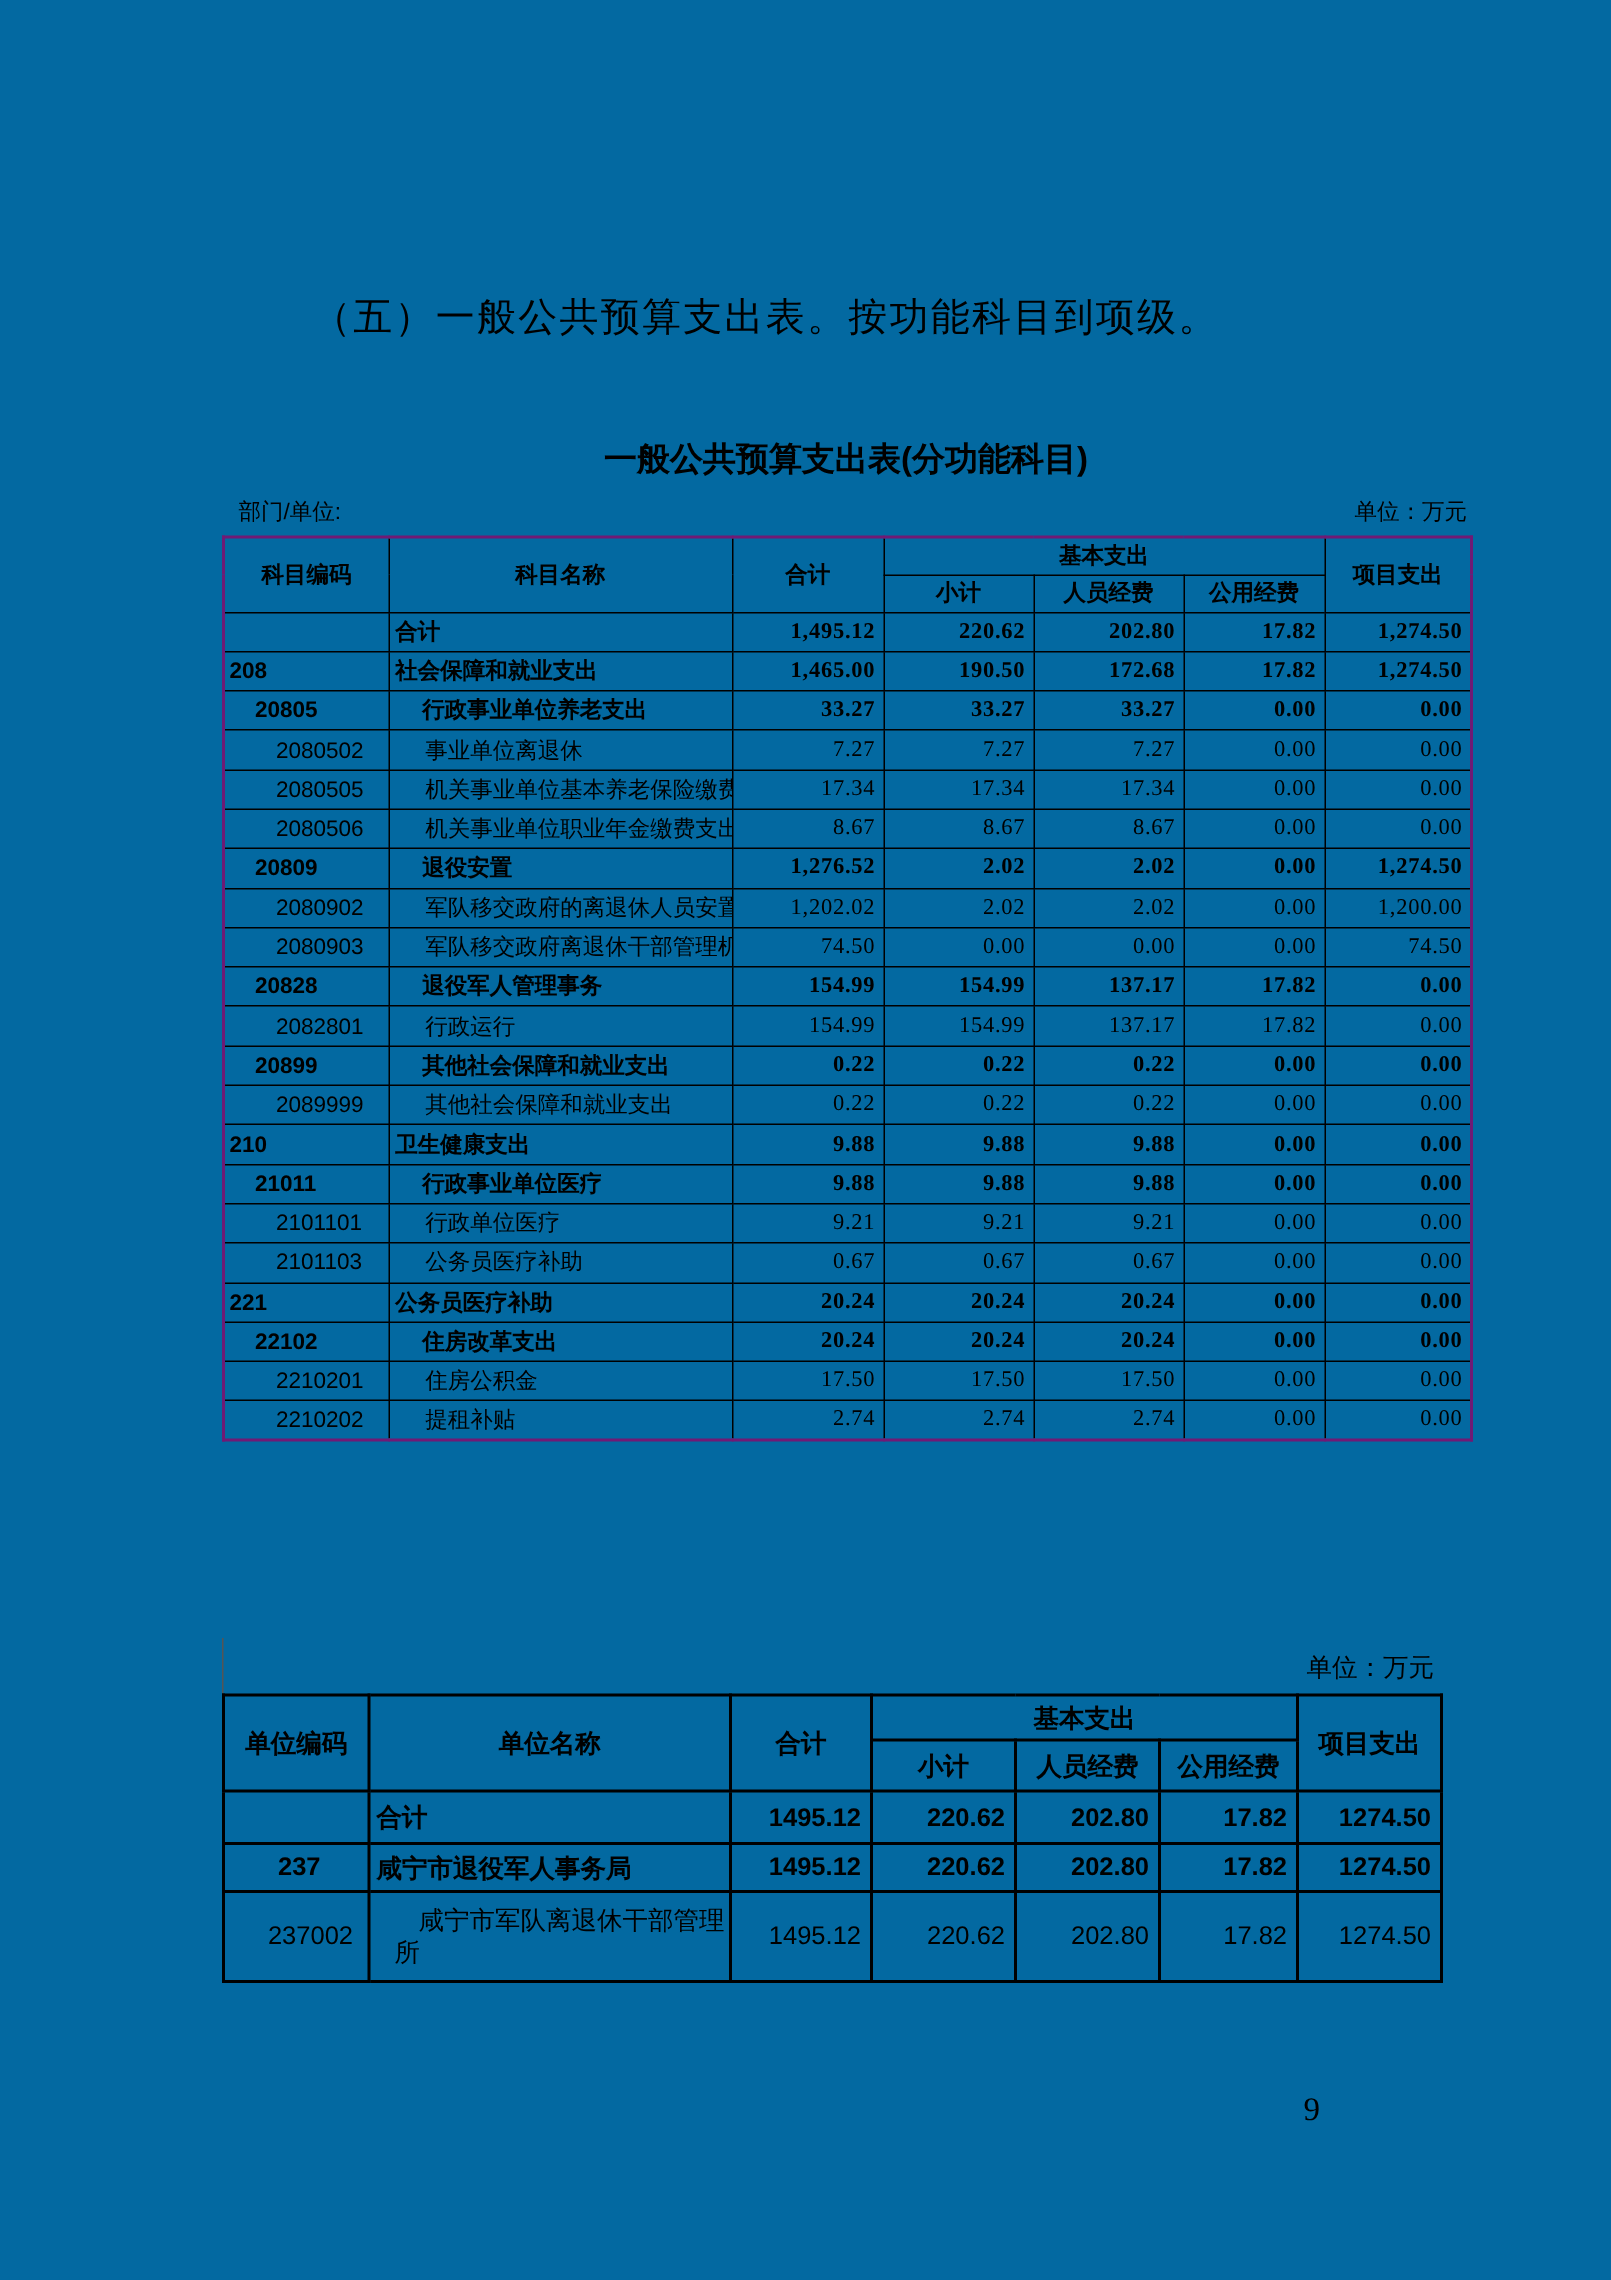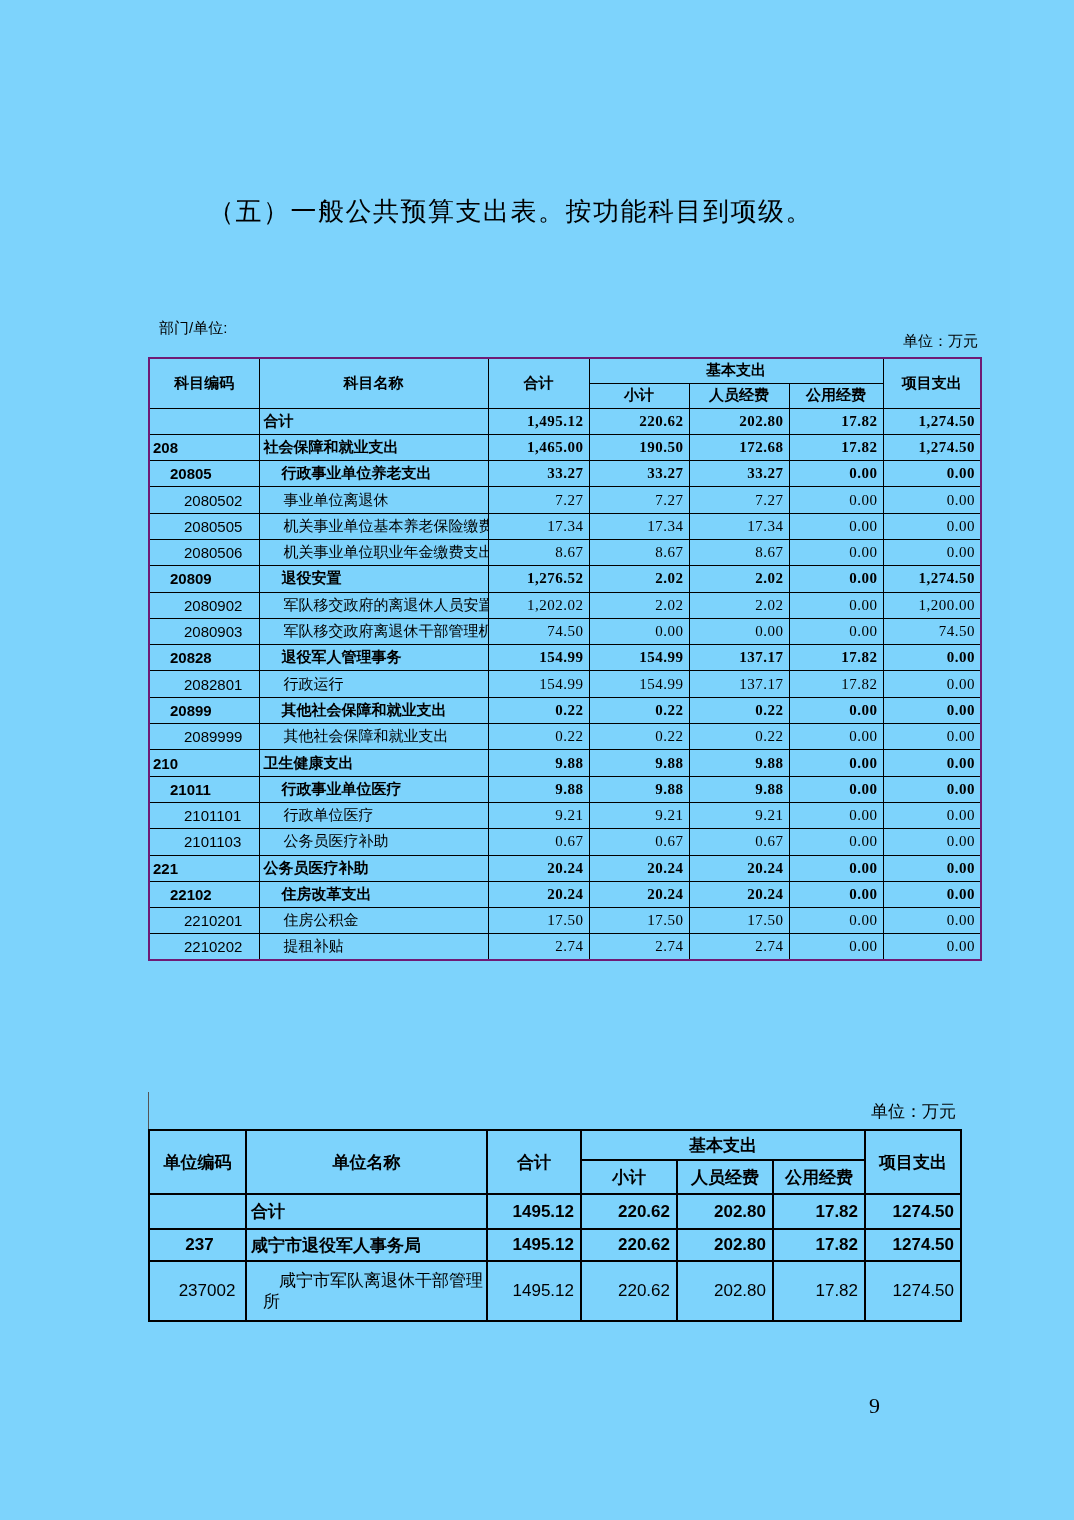--- a/index.html
+++ b/index.html
@@ -1,27 +1,27 @@
 <!DOCTYPE html>
 <html><head>
 <meta charset="utf-8">
 <style>
   html,body{margin:0;padding:0;background:#fff;}
-  .page{position:relative;width:1074px;height:1520px;background:#7dd3fc;color:#000;
+  .page{position:relative;width:1074px;height:1520px;background:#0369a1;color:#000;
         font-family:"Liberation Sans",sans-serif;overflow:hidden;}
 
   .heading{position:absolute;left:208px;top:194px;font-family:"Liberation Serif",serif;
            font-size:26px;letter-spacing:1.5px;white-space:nowrap;}
 
   .t-title{position:absolute;text-align:center;font-weight:bold;white-space:nowrap;}
   #t1-title{left:148px;top:291px;width:832px;font-size:22px;}
   #t2-title{left:148px;top:1044px;width:812px;font-size:27px;letter-spacing:1px;}
 
   .meta{position:absolute;font-size:15px;}
-  #t1-meta-left{left:159px;top:319px;}
+  #t1-meta-left{left:159px;top:332px;}
   #t1-meta-right{left:148px;top:332px;width:830px;text-align:right;}
   #t2-meta-right{left:148px;top:1100px;width:808px;text-align:right;font-size:17px;}
 
   table{border-collapse:collapse;position:absolute;table-layout:fixed;}
   th,td{padding:0;overflow:hidden;white-space:nowrap;vertical-align:middle;}
 
   
   #t1{left:148px;top:357px;width:832px;border:2px solid #701a75;}
   #t1 th,#t1 td{border:1px solid #000;font-size:15px;}
   #t1 thead th{font-weight:bold;text-align:center;}
@@ -57,20 +57,21 @@
   .pagenum{position:absolute;left:869px;top:1393px;font-family:"Liberation Serif",serif;
            font-size:22px;}
 </style>
 </head>
 <body>
 
 <div class="page">
 
   <div class="heading">（五）一般公共预算支出表。按功能科目到项级。</div>
 
+  <div class="t-title" id="t1-title">一般公共预算支出表(分功能科目)</div>
   <div class="meta" id="t1-meta-left">部门/单位:</div>
   <div class="meta" id="t1-meta-right">单位：万元</div>
 
   <table id="t1">
     <colgroup>
       <col style="width:110px">
         <col style="width:229px">
         <col style="width:101px">
       <col style="width:100px">
         <col style="width:100px">

